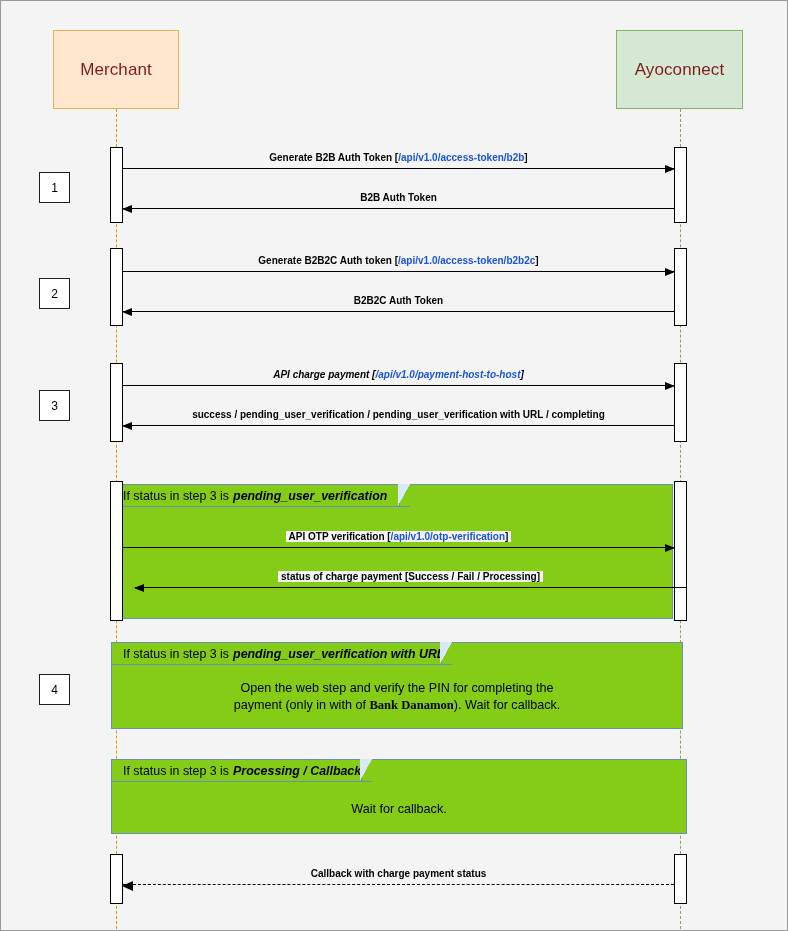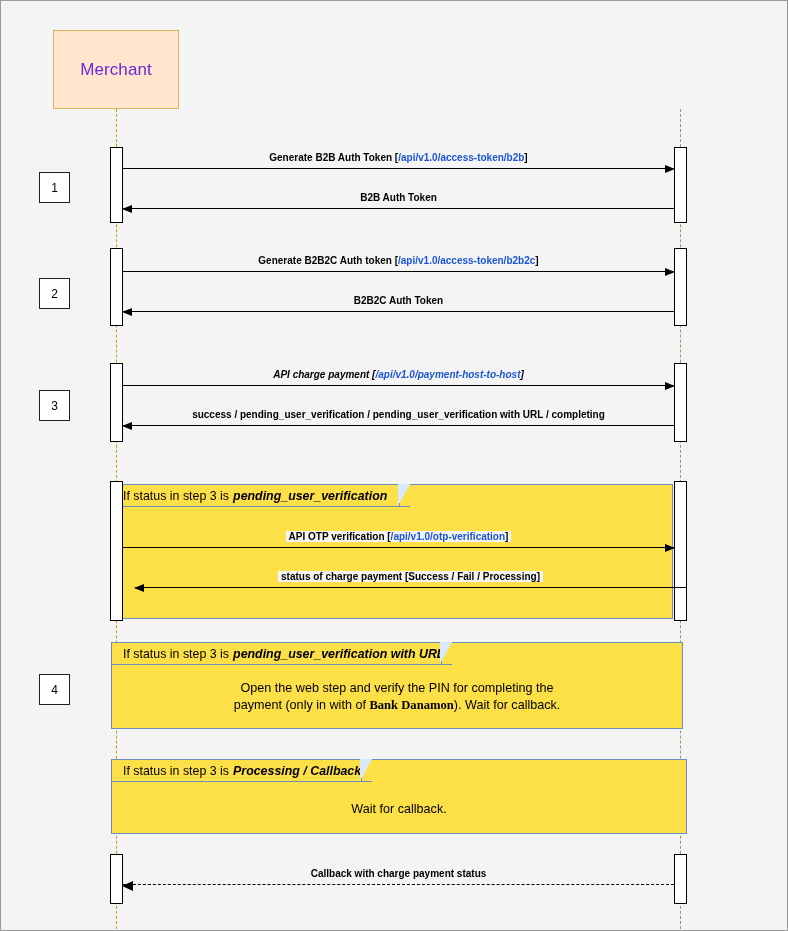--- a/index.html
+++ b/index.html
@@ -21,21 +21,21 @@
   }
 
   
   .participant {
     position: absolute;
     box-sizing: border-box;
     display: flex;
     align-items: center;
     justify-content: center;
     font-size: 17px;
-    color: #6d28d9;
+    color: #7f1d1d;
     letter-spacing: .1px;
   }
   .participant.merchant {
     left: 52px; top: 29px; width: 126px; height: 79px;
     background: #ffe6cc;
     border: 1px solid #d6b656;
   }
   .participant.ayoconnect {
     left: 615px; top: 29px; width: 127px; height: 79px;
     background: #d5e8d4;
@@ -129,21 +129,21 @@
     font-weight: bold;
   }
   .msg-label .lbl-bg {
     background: #f4f4f4;
     padding: 0 3px;
   }
 
   
   .fragment {
     position: absolute;
-    background: #fde047;
+    background: #84cc16;
     border: 1.3px solid #6c8ebf;
     box-sizing: border-box;
     z-index: 2;
   }
   .frag-tab {
     position: absolute;
     left: 0; top: 0;
     height: 22px;
     border-right: 1.3px solid #6c8ebf;
     border-bottom: 1.3px solid #6c8ebf;
@@ -190,20 +190,23 @@
 <body>
 
 <div id="canvas">
 
   <div class="lifeline" style="left:115px; top:108px; height:820px;"></div>
   <div class="lifeline green" style="left:679px; top:108px; height:820px;"></div>
 
   <div class="participant merchant">
     <span>Merchant</span>
   </div>
+  <div class="participant ayoconnect">
+    <span>Ayoconnect</span>
+  </div>
 
   <div class="fragment" style="left:110px; top:483px; width:562px; height:135px;">
     <div class="frag-tab" style="width:288px;">
       <span>If status in step 3 is</span>
       <span class="cond">pending_user_verification</span>
     </div>
   </div>
 
   <div class="fragment" style="left:110px; top:641px; width:572px; height:87px;">
     <div class="frag-tab" style="width:330px;">

